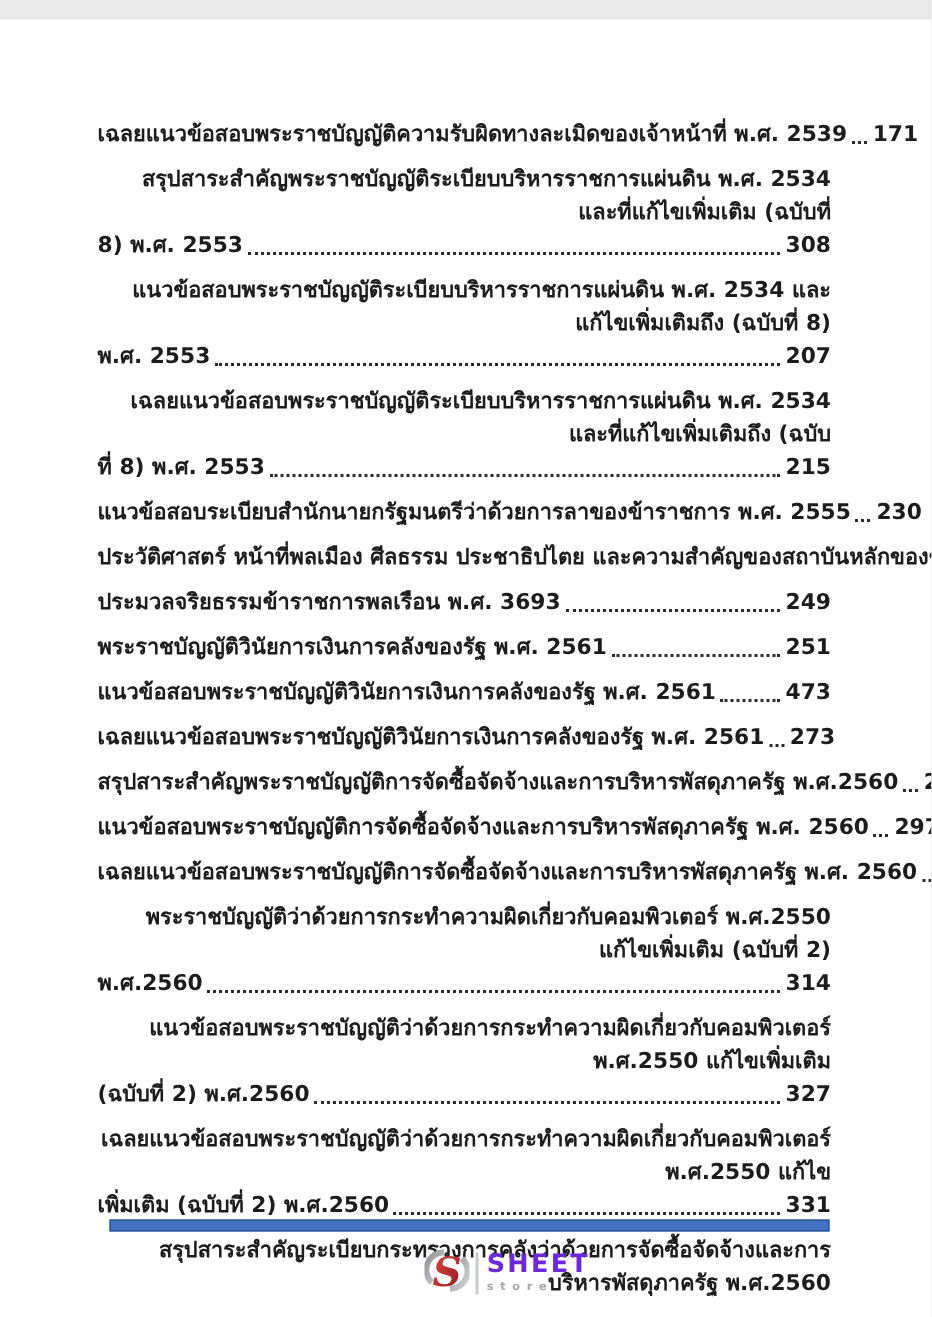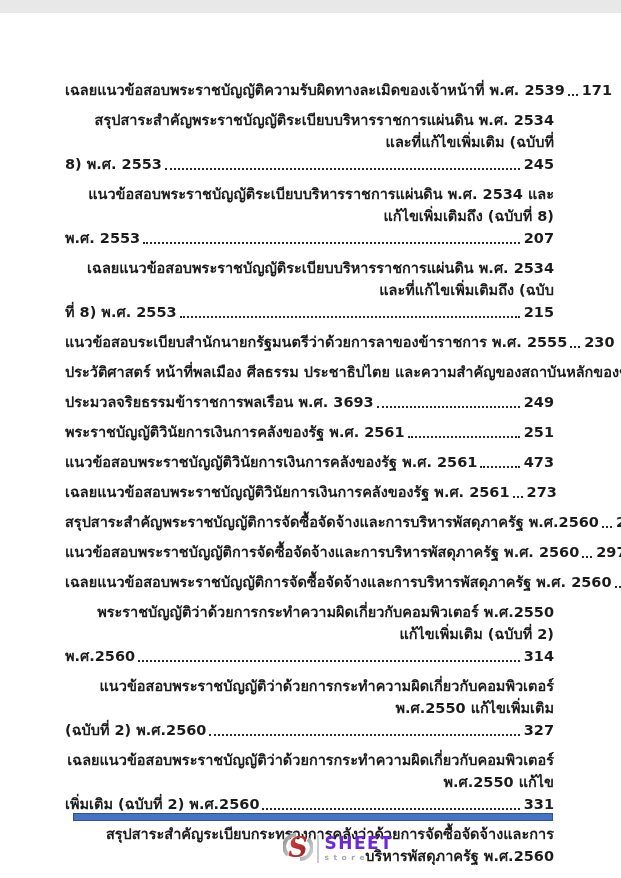--- a/index.html
+++ b/index.html
@@ -100,21 +100,21 @@
       <span class="dots"></span>
       <span class="page-num">171</span>
     </div>
   </div>
 
   <div class="toc-entry">
     <div class="pre-line">สรุปสาระสำคัญพระราชบัญญัติระเบียบบริหารราชการแผ่นดิน พ.ศ. 2534 และที่แก้ไขเพิ่มเติม (ฉบับที่</div>
     <div class="last-line">
       <span class="last-text">8) พ.ศ. 2553</span>
       <span class="dots"></span>
-      <span class="page-num">245</span>
+      <span class="page-num">308</span>
     </div>
   </div>
 
   <div class="toc-entry">
     <div class="pre-line">แนวข้อสอบพระราชบัญญัติระเบียบบริหารราชการแผ่นดิน พ.ศ. 2534 และแก้ไขเพิ่มเติมถึง (ฉบับที่ 8)</div>
     <div class="last-line">
       <span class="last-text">พ.ศ. 2553</span>
       <span class="dots"></span>
       <span class="page-num">207</span>
     </div>

